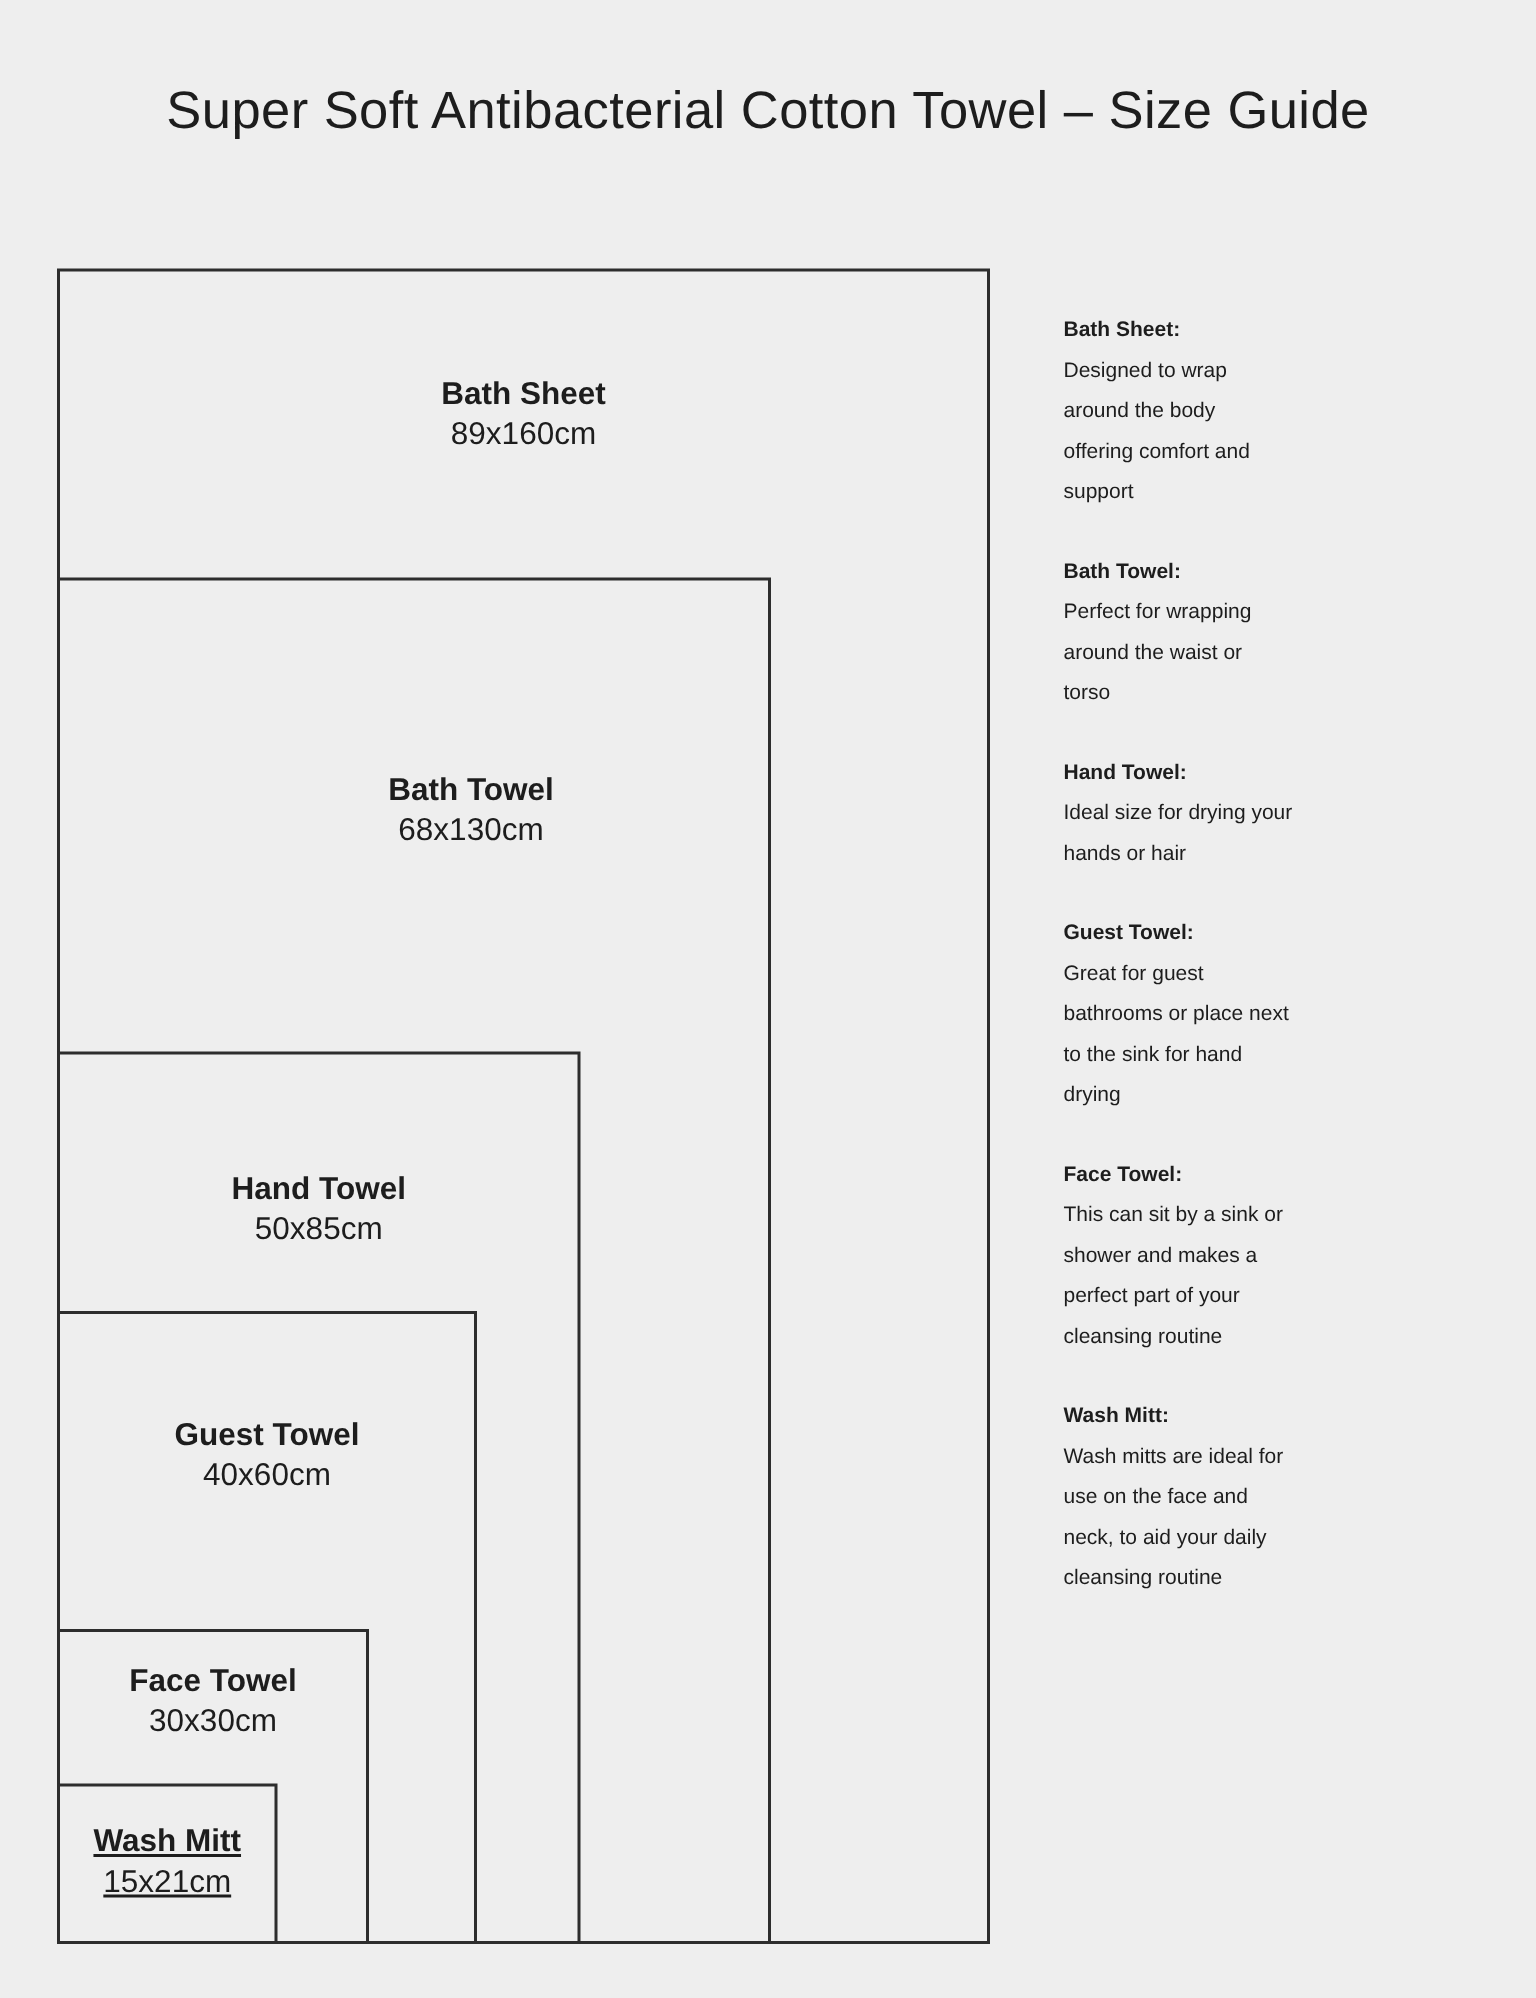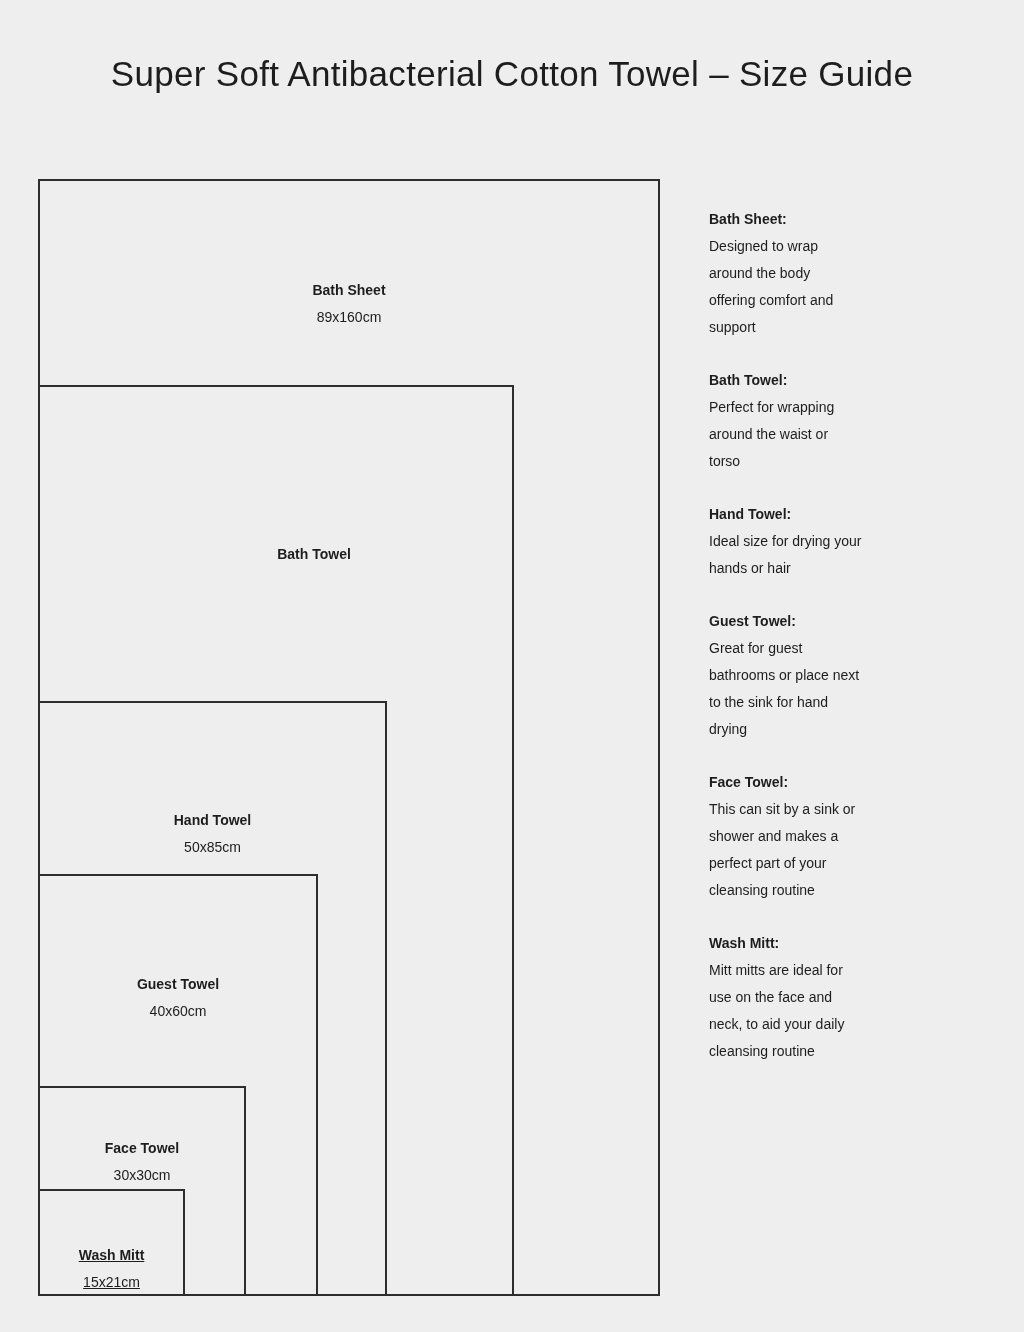--- a/index.html
+++ b/index.html
@@ -35,23 +35,22 @@
   .rect-bath-sheet  { left: 38px; top: 179px;  width: 622px; height: 1117px; }
   .rect-bath-towel  { left: 38px; top: 385px;  width: 476px; height: 911px;  }
   .rect-hand-towel  { left: 38px; top: 701px;  width: 349px; height: 595px;  }
   .rect-guest-towel { left: 38px; top: 874px;  width: 280px; height: 422px;  }
   .rect-face-towel  { left: 38px; top: 1086px; width: 208px; height: 210px;  }
   .rect-wash-mitt   { left: 38px; top: 1189px; width: 147px; height: 107px;  }
 
   .towel-label {
     position: absolute;
     text-align: center;
-    font-size: 14px;
+    font-size: 21px;
     line-height: 27px;
-    margin-top: 28px;
   }
   .towel-label .towel-name { font-weight: bold; display: block; }
   .towel-label .towel-size { font-weight: normal; display: block; }
 
   .label-bath-sheet  { left: 38px; top: 249px;  width: 622px; }
   .label-bath-towel  { left: 38px; top: 513px;  width: 552px; }
   .label-hand-towel  { left: 38px; top: 779px;  width: 349px; }
   .label-guest-towel { left: 38px; top: 943px;  width: 280px; }
   .label-face-towel  { left: 38px; top: 1107px; width: 208px; }
   .label-wash-mitt   { left: 38px; top: 1214px; width: 147px; text-decoration: underline; }
@@ -80,20 +79,21 @@
   <div class="towel-rect rect-guest-towel"></div>
   <div class="towel-rect rect-face-towel"></div>
   <div class="towel-rect rect-wash-mitt"></div>
 
   <div class="towel-label label-bath-sheet">
     <span class="towel-name">Bath Sheet</span>
     <span class="towel-size">89x160cm</span>
   </div>
   <div class="towel-label label-bath-towel">
     <span class="towel-name">Bath Towel</span>
+    <span class="towel-size">68x130cm</span>
   </div>
   <div class="towel-label label-hand-towel">
     <span class="towel-name">Hand Towel</span>
     <span class="towel-size">50x85cm</span>
   </div>
   <div class="towel-label label-guest-towel">
     <span class="towel-name">Guest Towel</span>
     <span class="towel-size">40x60cm</span>
   </div>
   <div class="towel-label label-face-towel">
@@ -134,18 +134,18 @@
   </div>
   <div class="description-block">
     <div class="description-heading">Face Towel:</div>
     <div class="description-text">This can sit by a sink or
 shower and makes a
 perfect part of your
 cleansing routine</div>
   </div>
   <div class="description-block">
     <div class="description-heading">Wash Mitt:</div>
-    <div class="description-text">Mitt mitts are ideal for
+    <div class="description-text">Wash mitts are ideal for
 use on the face and
 neck, to aid your daily
 cleansing routine</div>
   </div>
 </div>
 
 </body></html>

